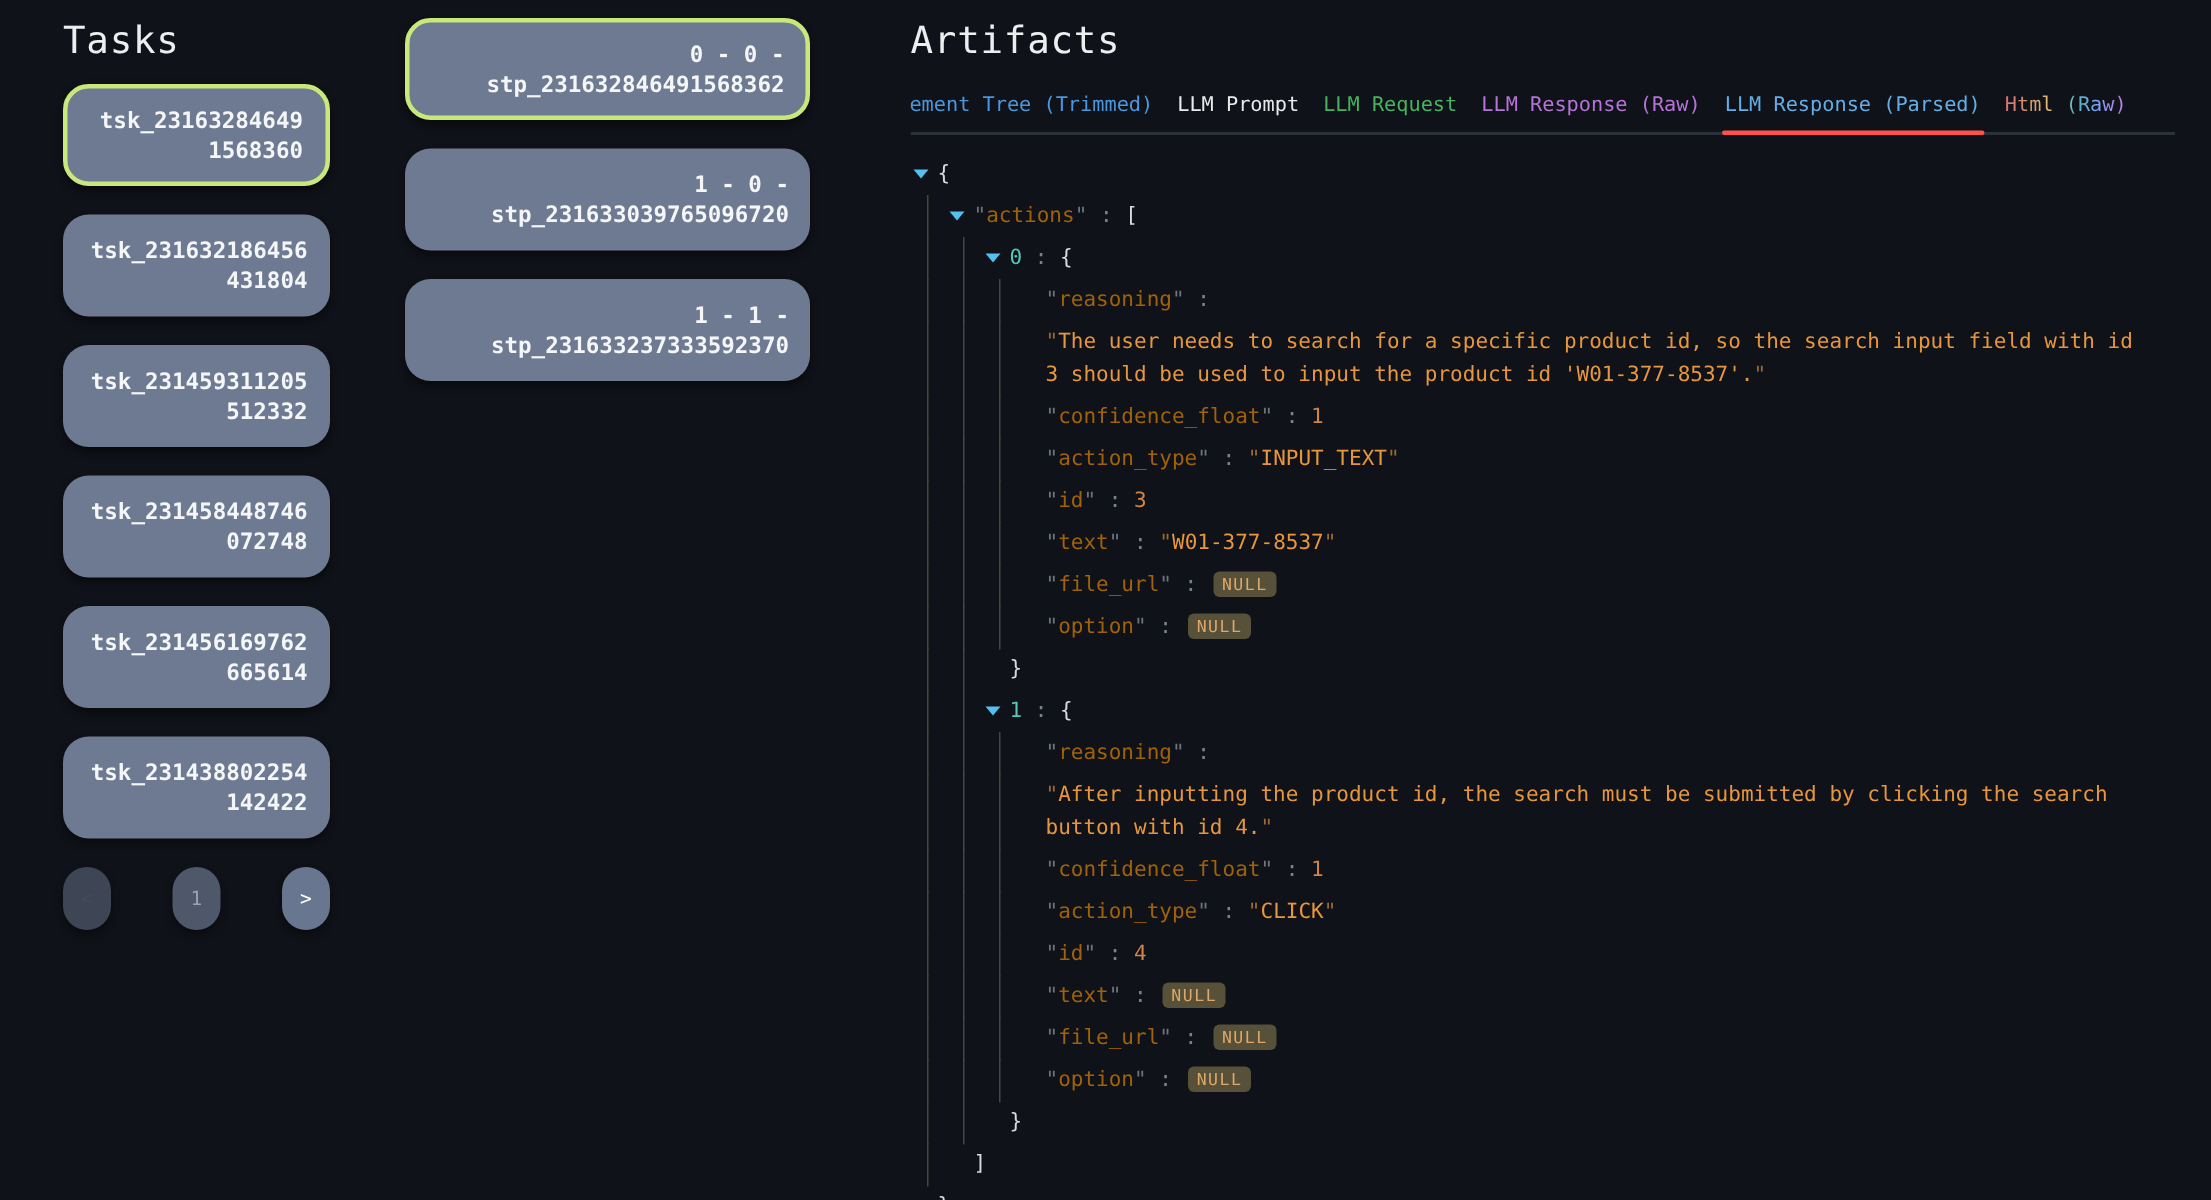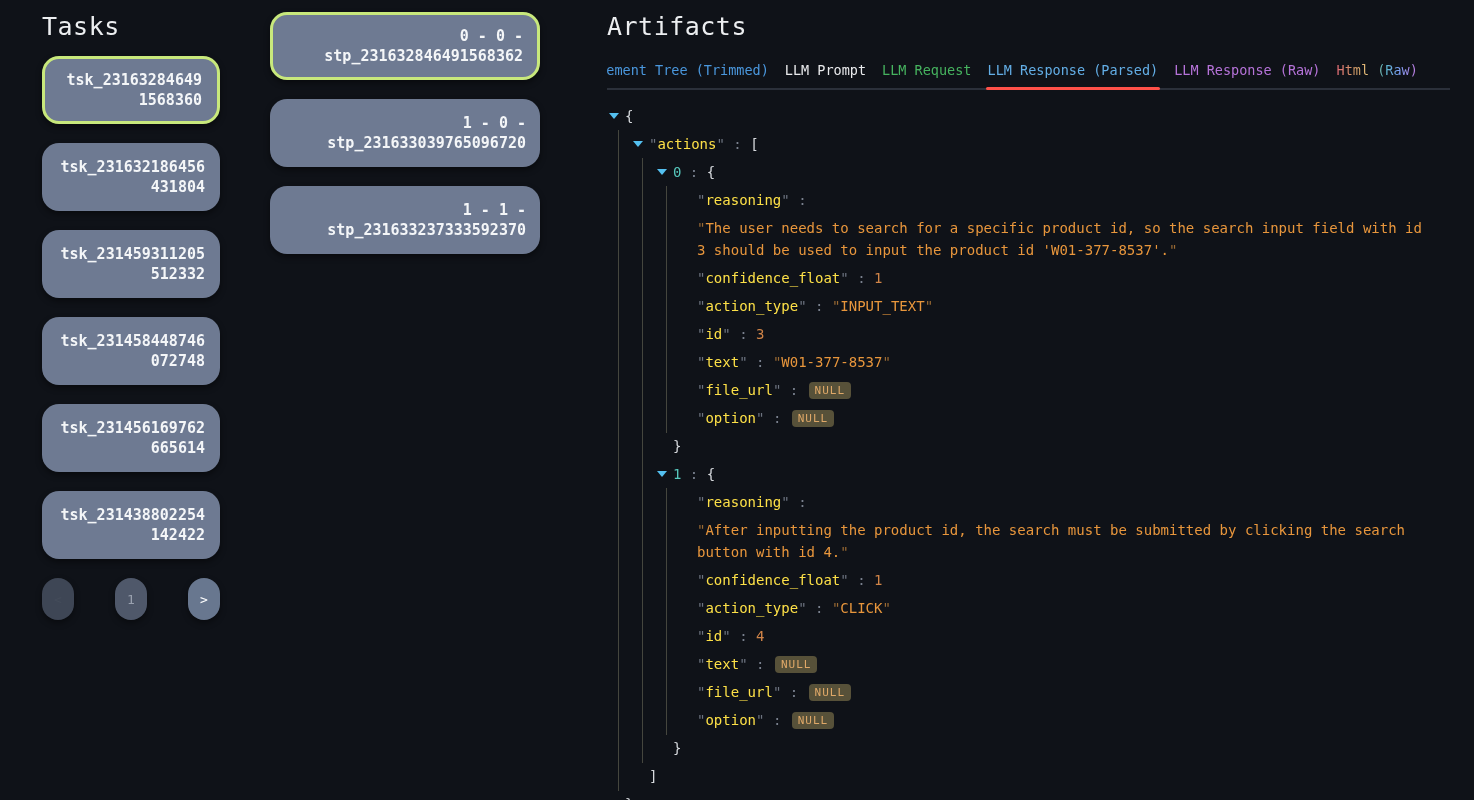--- a/index.html
+++ b/index.html
@@ -79,21 +79,21 @@
   }
   .guide { position:absolute; top:-3px; bottom:-4px; border-left:1px solid #45463e; }
   .arrow {
     position:absolute; top:8px; width:0; height:0; cursor:pointer;
     border-left:5px solid transparent; border-right:5px solid transparent;
     border-top:6px solid #54c0f0;
   }
   .tok-p { color:#d7dade; }
   .tok-c { color:#7a818e; }
   .kq    { color:#6d7480; }
-  .kv    { color:#fde047;text-align:center; }
+  .kv    { color:#a16207;text-align:center; }
   .sq    { color:#9a6a33; }
   .sv    { color:#e8963c; }
   .tok-n { color:#d08448; }
   .tok-i { color:#57c7bc; }
   .null-badge {
     display:inline-block; background:#575139; color:#dfa868;
     font-size:11px; line-height:17px; padding:0 6px; margin-left:2px;
     border-radius:4px; letter-spacing:1px; vertical-align:1px;
   }
 </style>
@@ -126,22 +126,22 @@
 </div>
 
 <div class="col artifacts-col">
   <h1 class="panel-title">Artifacts</h1>
   <div class="tabs-wrap">
     <div class="tab-baseline"></div>
     <div class="tabs" id="tabList">
         <span class="tab" style="color: rgb(74, 151, 221);">Element Tree (Trimmed)</span>
         <span class="tab" style="color: rgb(233, 234, 236);">LLM Prompt</span>
         <span class="tab" style="color: rgb(70, 179, 95);">LLM Request</span>
+        <span class="tab" style="color: rgb(182, 115, 217);">LLM Response (Raw)</span>
         <span class="tab active" style="color: rgb(99, 174, 230);">LLM Response (Parsed)</span>
-        <span class="tab" style="color: rgb(182, 115, 217);">LLM Response (Raw)</span>
         <span class="tab rainbow">Html (Raw)</span>
       </div>
   </div>
   <div class="json" id="jsonView">
       <div class="jline" style="padding-left: 18px;"><span class="arrow" style="left: 2px;"></span><span class="tok-p">{</span></div>
       <div class="jline" style="padding-left: 42px;"><i class="guide" style="left: 11px;"></i><span class="arrow" style="left: 26px;"></span><span class="kq">"</span><span class="kv">actions</span><span class="kq">"</span><span class="tok-c"> : </span><span class="tok-p">[</span></div>
       <div class="jline" style="padding-left: 66px;"><i class="guide" style="left: 11px;"></i><i class="guide" style="left: 35px;"></i><span class="arrow" style="left: 50px;"></span><span class="tok-i">0</span><span class="tok-c"> : </span><span class="tok-p">{</span></div>
       <div class="jline" style="padding-left: 90px;"><i class="guide" style="left: 11px;"></i><i class="guide" style="left: 35px;"></i><i class="guide" style="left: 59px;"></i><span class="kq">"</span><span class="kv">reasoning</span><span class="kq">"</span><span class="tok-c"> :</span></div>
       <div class="jline" style="padding-left: 90px;"><i class="guide" style="left: 11px;"></i><i class="guide" style="left: 35px;"></i><i class="guide" style="left: 59px;"></i><span class="sq">"</span><span class="sv">The user needs to search for a specific product id, so the search input field with id 3 should be used to input the product id 'W01-377-8537'.</span><span class="sq">"</span></div>
       <div class="jline" style="padding-left: 90px;"><i class="guide" style="left: 11px;"></i><i class="guide" style="left: 35px;"></i><i class="guide" style="left: 59px;"></i><span class="kq">"</span><span class="kv">confidence_float</span><span class="kq">"</span><span class="tok-c"> : </span><span class="tok-n">1</span></div>

